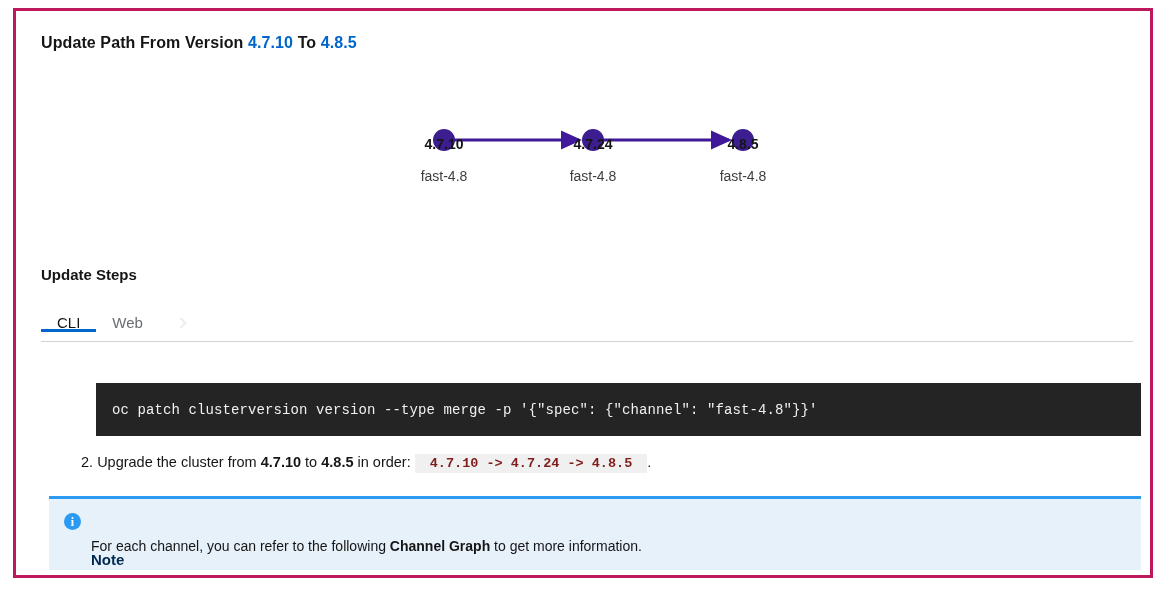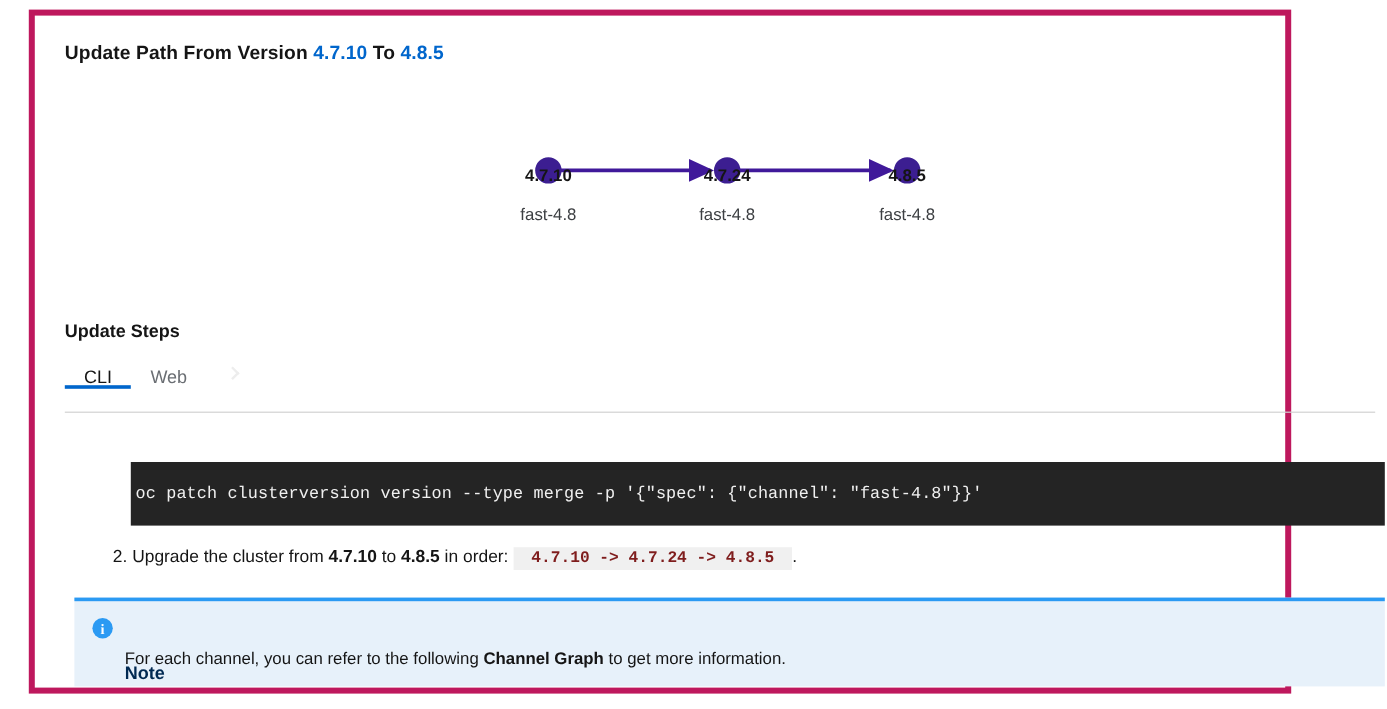--- a/index.html
+++ b/index.html
@@ -14,24 +14,24 @@
 
   .page {
     position: relative;
     width: 1156px; height: 591px;
     background: #ffffff;
   }
 
   
   .card {
     position: absolute;
-    left: 24px; top: 8px;
-    width: 1052px; height: 570px;
+    left: 13px; top: 8px;
+    width: 1140px; height: 570px;
     background: #ffffff;
-    border: 5px solid #be185d;
+    border: 3px solid #be185d;
   }
 
   
   .path-title {
     position: absolute;
     left: 25px; top: 23px;
     font-size: 16px;
     font-weight: bold;
     color: #151515;
     letter-spacing: 0.1px;
@@ -76,21 +76,21 @@
     color: #151515;
   }
 
   
   .tabs {
     position: absolute;
     left: 25px; top: 293px;
     width: 1092px; height: 38px;
     border-bottom: 1px solid #d2d2d2;
     display: flex;
-    align-items: flex-start;
+    align-items: center;
   }
   .tab {
     position: relative;
     display: flex;
     align-items: center;
     justify-content: center;
     padding: 0 16px;
     font-size: 15px;
     color: #6a6e73;
     cursor: pointer;
@@ -162,21 +162,21 @@
     width: 1045px; height: 53px;
     background: #242424;
     display: flex;
     align-items: center;
     overflow: hidden;
   }
   .code-block code {
     font-family: "Liberation Mono", monospace;
     font-size: 14px;
     color: #f0f0f0;
-    padding-left: 4px;
+    padding-left: 16px;
     white-space: pre;
     letter-spacing: 0.1px;
   }
 
   
   .alert {
     position: absolute;
     left: 33px; top: 485px;
     width: 1092px; height: 74px;
     background: #e7f1fa;

